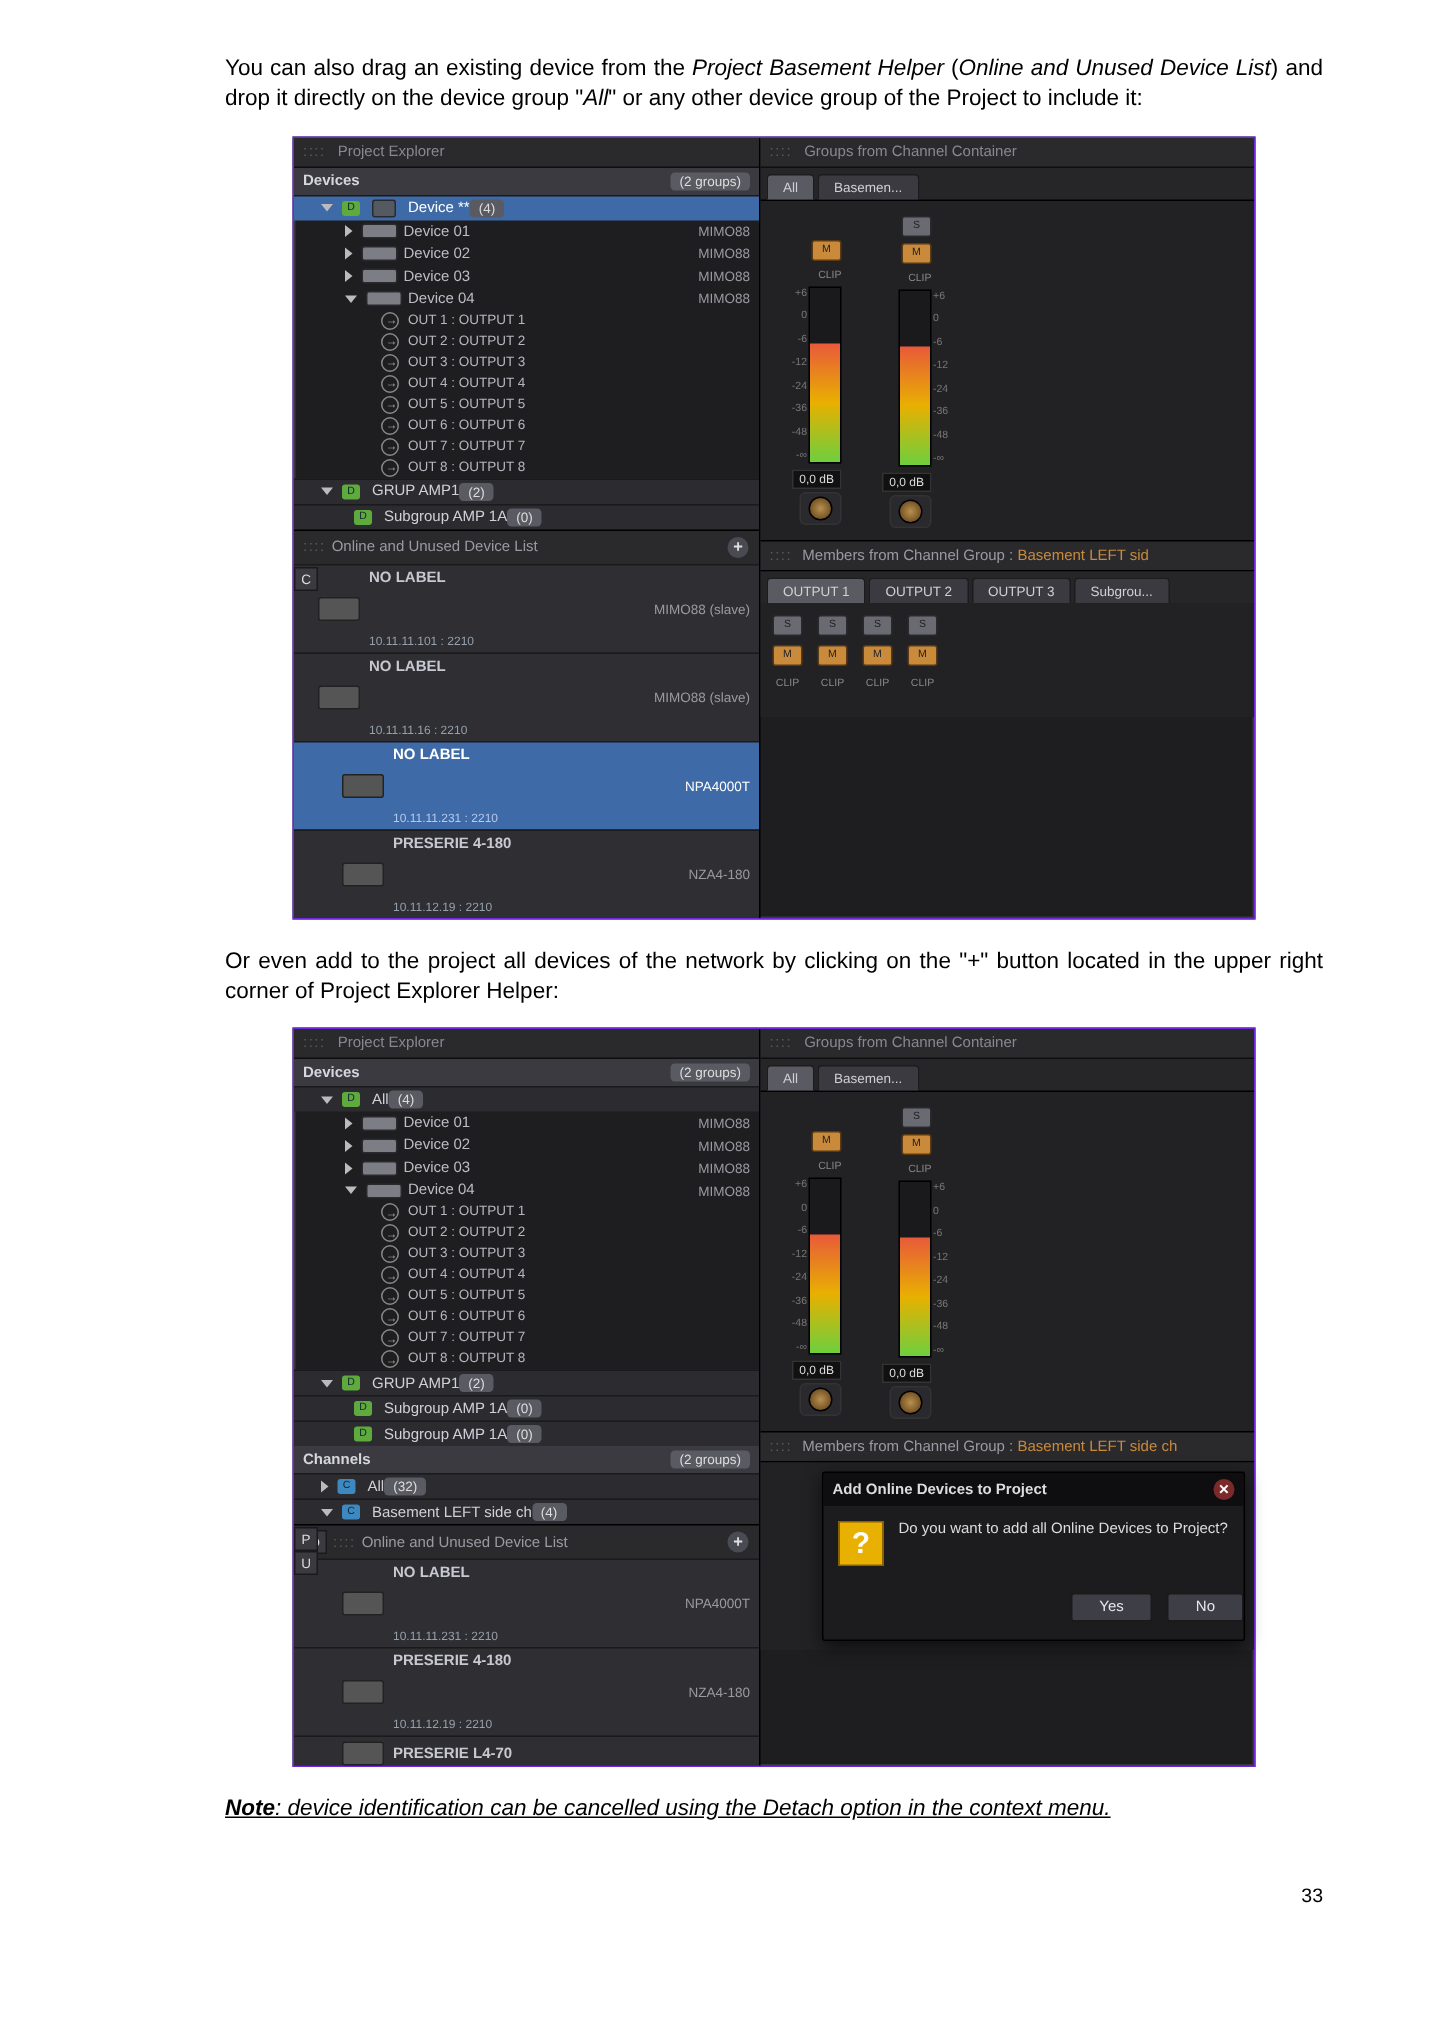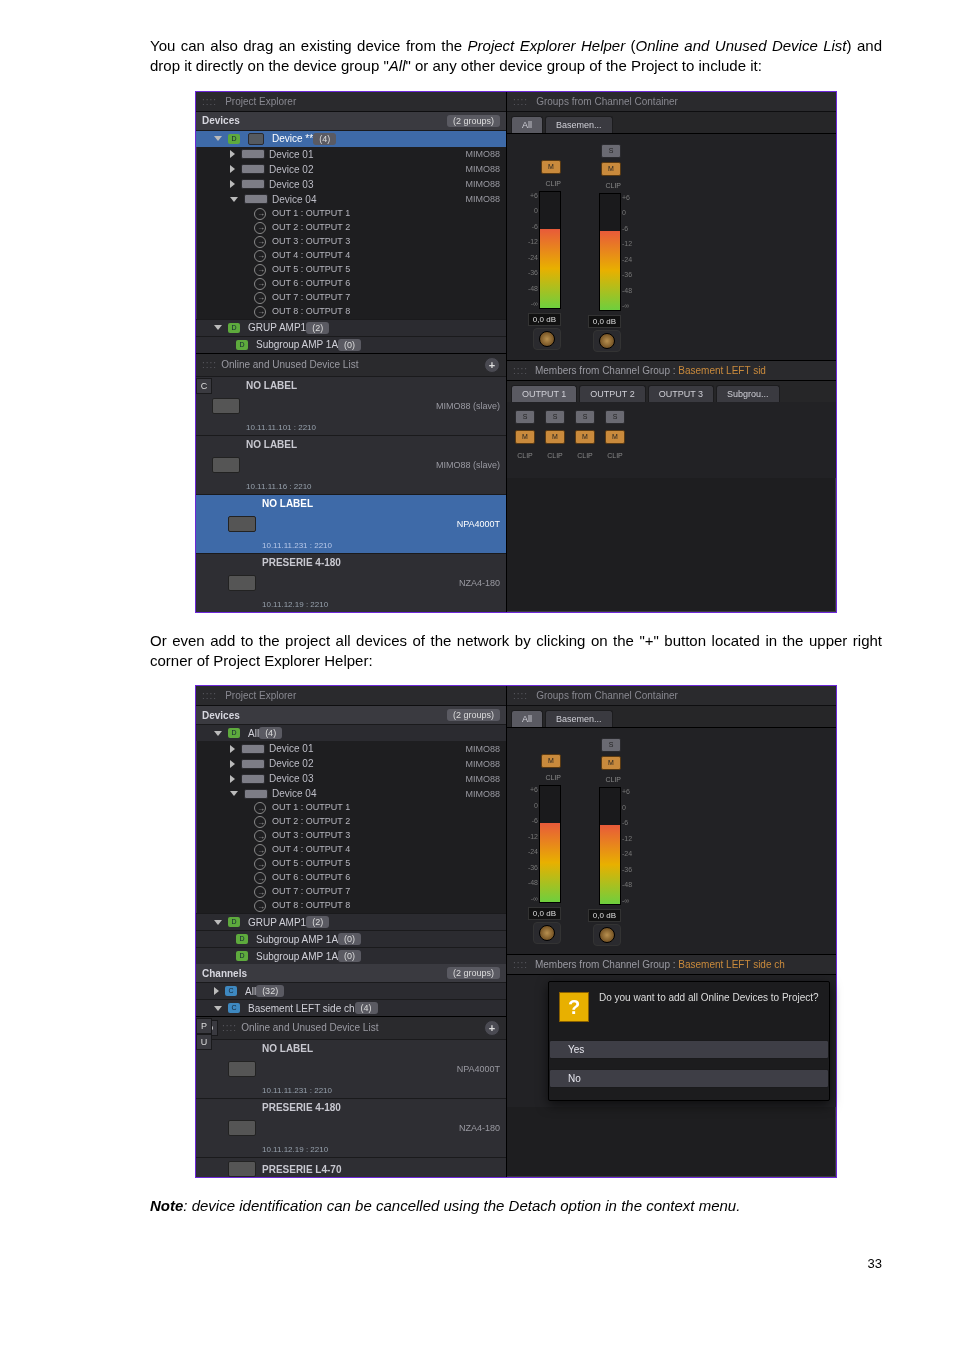--- a/index.html
+++ b/index.html
@@ -15,21 +15,21 @@
     box-sizing: border-box;
   }
   .bodytext {
     font-size: 15px;
     line-height: 1.35;
     text-align: justify;
     margin: 0 0 14px 0;
   }
   .italic { font-style: italic; }
   .bolditalic { font-style: italic; font-weight: bold; }
-  .note { margin-top: 12px; }
+  .note { margin-top: 12px; text-decoration: underline; }
   .pageno {
     text-align: right;
     font-size: 13px;
     margin-top: 40px;
   }
 
   
   .shot {
     width: 640px;
     margin: 0 auto 18px auto;
@@ -233,35 +233,35 @@
   .dialogBody {
     display:flex; gap:10px; padding:10px; align-items:flex-start;
     color:#ddd; font-size:10px;
   }
   .qmark {
     width:28px; height:28px; background:#e8b000; color:#fff;
     font-weight:bold; font-size:20px; display:flex; align-items:center;
     justify-content:center; border:1px solid #8a6000;
   }
   .dialogBtns {
-    display:flex; gap:10px; justify-content:space-between; padding:8px 0 12px;flex-direction:column;
+    display:flex; gap:10px; justify-content:flex-end; padding:8px 0 12px;
   }
   .dlgBtn {
     background:#3e3e46; color:#e6e6ee; border:1px solid #1a1a1c;
     padding:3px 18px; font-size:10px; border-radius:2px;
   }
 
 </style>
 </head>
 <body>
 
 <div class="page">
 
   <p class="bodytext">
-    <span>You can also drag an existing device from the </span><span class="italic">Project Explorer Helper</span><span> (</span><span class="italic">Online and Unused Device List</span><span>) and drop it directly on the device group "</span><span class="italic">All</span><span>" or any other device group of the Project to include it:</span>
+    <span>You can also drag an existing device from the </span><span class="italic">Project Basement Helper</span><span> (</span><span class="italic">Online and Unused Device List</span><span>) and drop it directly on the device group "</span><span class="italic">All</span><span>" or any other device group of the Project to include it:</span>
   </p>
 
   <div class="shot">
 
     <div class="left">
       <div class="dashTitle dashes">Project Explorer</div>
 
       <div class="sectionBar">
         <span>Devices</span>
         <span class="badge">(2 groups)</span>
@@ -705,20 +705,24 @@
             </div>
         </div>
       </div>
 
       <div class="membersTitle dashes">
         <span>Members from Channel Group : </span><span class="hl">Basement LEFT side ch</span>
       </div>
 
       <div class="dialogWrap">
         <div class="dialog">
+          <div class="dialogTitle">
+            <span>Add Online Devices to Project</span>
+            <span class="dialogClose">✕</span>
+          </div>
           <div class="dialogBody">
             <div class="qmark">?</div>
             <div>Do you want to add all Online Devices to Project?</div>
           </div>
           <div class="dialogBtns">
             <div class="dlgBtn">Yes</div>
             <div class="dlgBtn">No</div>
           </div>
         </div>
       </div>

